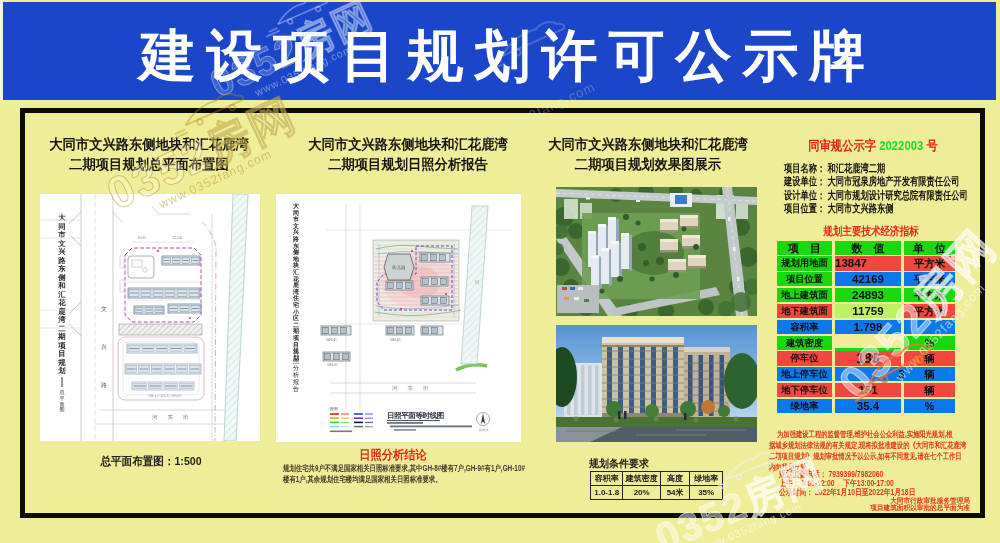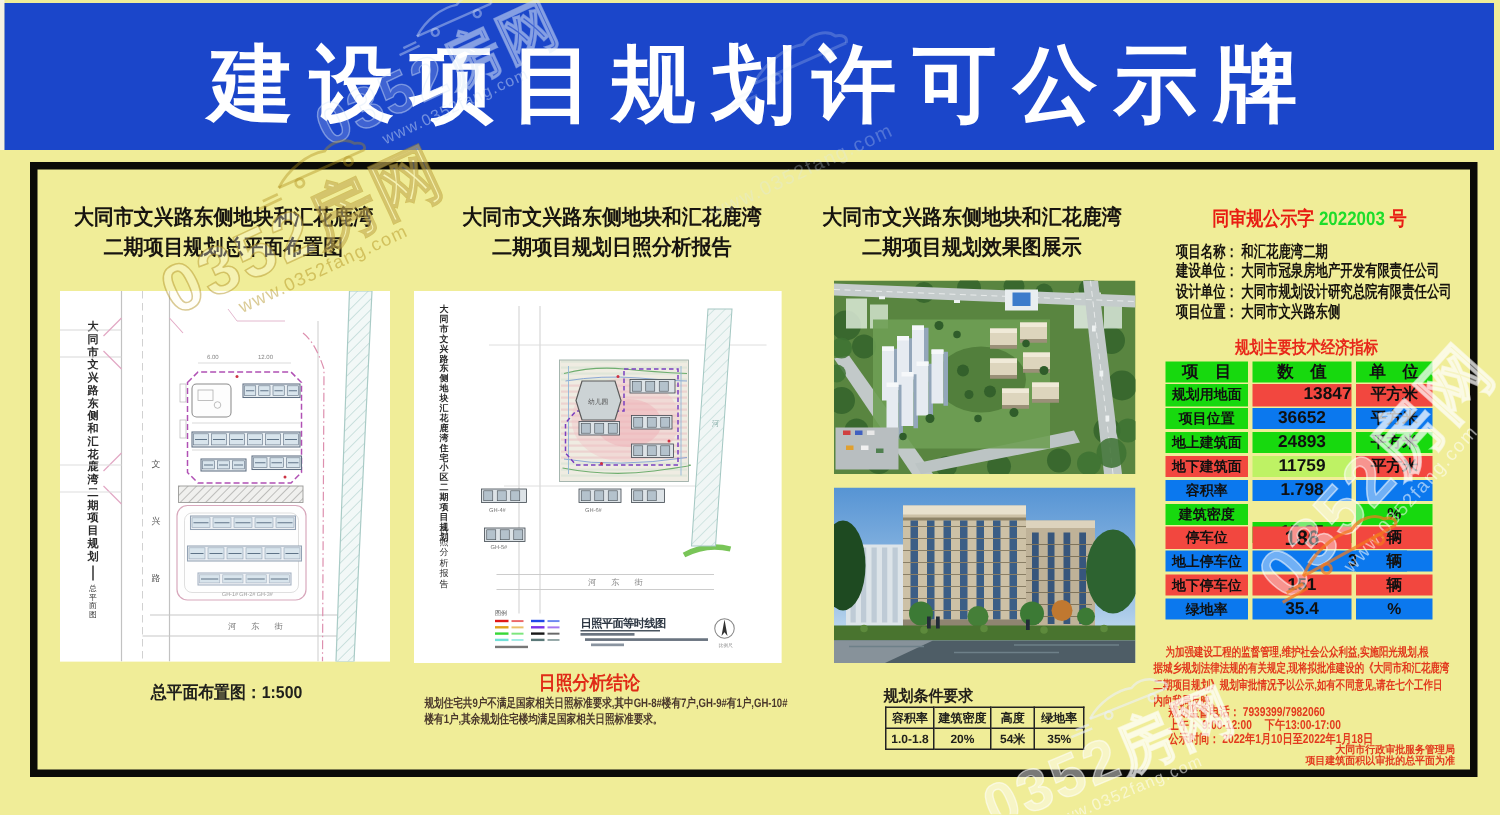--- a/index.html
+++ b/index.html
@@ -562,24 +562,24 @@
 
 <div class="abs b" style="left:784px;top:162px;width:260px;color:#16130e;font-size:11px;line-height:13.3px;white-space:nowrap;transform:scaleX(0.75);transform-origin:0 0;">项目名称： 和汇花鹿湾二期<br>建设单位： 大同市冠泉房地产开发有限责任公司<br>设计单位： 大同市规划设计研究总院有限责任公司<br>项目位置： 大同市文兴路东侧</div>
 
 <div class="abs b" style="left:781px;top:224px;width:180px;text-align:center;color:#e8281a;font-size:11.5px;transform:scaleX(0.83);">规划主要技术经济指标</div>
 
 <div class="abs" style="left:777px;top:240.5px;width:178px;height:174px;">
 <div style="position:absolute;left:0;top:0px;width:55px;height:14.2px;background:#17d90e;color:#101010;font-weight:bold;font-size:11px;text-align:center;line-height:14.4px;">项　目</div>
 <div style="position:absolute;left:58px;top:0px;width:66px;height:14.2px;background:#17d90e;color:#101010;font-weight:bold;font-size:11px;text-align:center;line-height:14.4px;">数　值</div>
 <div style="position:absolute;left:127px;top:0px;width:51px;height:14.2px;background:#17d90e;color:#101010;font-weight:bold;font-size:11px;text-align:center;line-height:14.4px;">单　位</div>
 <div style="position:absolute;left:0;top:15.85px;width:55px;height:14.2px;background:#17d90e;color:#101010;font-weight:bold;font-size:9.3px;text-align:center;line-height:14.4px;">规划用地面积</div>
-<div style="position:absolute;left:58px;top:15.85px;width:66px;height:14.2px;background:#f2473f;color:#101010;font-weight:bold;font-size:11.5px;text-align:right;line-height:14.4px;">13847</div>
+<div style="position:absolute;left:58px;top:15.85px;width:66px;height:14.2px;background:#f2473f;color:#101010;font-weight:bold;font-size:11.5px;text-align:left;line-height:14.4px;">13847</div>
 <div style="position:absolute;left:127px;top:15.85px;width:51px;height:14.2px;background:#f2473f;color:#101010;font-weight:bold;font-size:10.5px;text-align:center;line-height:14.4px;">平方米</div>
 <div style="position:absolute;left:0;top:31.7px;width:55px;height:14.2px;background:#17d90e;color:#101010;font-weight:bold;font-size:9.3px;text-align:center;line-height:14.4px;">项目位置</div>
-<div style="position:absolute;left:58px;top:31.7px;width:66px;height:14.2px;background:#0b78ee;color:#101010;font-weight:bold;font-size:11.5px;text-align:center;line-height:14.4px;">36652</div>
+<div style="position:absolute;left:58px;top:31.7px;width:66px;height:14.2px;background:#0b78ee;color:#101010;font-weight:bold;font-size:11.5px;text-align:center;line-height:14.4px;">42169</div>
 <div style="position:absolute;left:127px;top:31.7px;width:51px;height:14.2px;background:#0b78ee;color:#101010;font-weight:bold;font-size:10.5px;text-align:center;line-height:14.4px;">平方米</div>
 <div style="position:absolute;left:0;top:47.55px;width:55px;height:14.2px;background:#17d90e;color:#101010;font-weight:bold;font-size:9.3px;text-align:center;line-height:14.4px;">地上建筑面积</div>
 <div style="position:absolute;left:58px;top:47.55px;width:66px;height:14.2px;background:#17d90e;color:#101010;font-weight:bold;font-size:11.5px;text-align:center;line-height:14.4px;">24893</div>
 <div style="position:absolute;left:127px;top:47.55px;width:51px;height:14.2px;background:#17d90e;color:#101010;font-weight:bold;font-size:10.5px;text-align:center;line-height:14.4px;">平方米</div>
 <div style="position:absolute;left:0;top:63.4px;width:55px;height:14.2px;background:#f2473f;color:#101010;font-weight:bold;font-size:9.3px;text-align:center;line-height:14.4px;">地下建筑面积</div>
 <div style="position:absolute;left:58px;top:63.4px;width:66px;height:14.2px;background:#bef264;color:#101010;font-weight:bold;font-size:11.5px;text-align:center;line-height:14.4px;">11759</div>
 <div style="position:absolute;left:127px;top:63.4px;width:51px;height:14.2px;background:#f2473f;color:#101010;font-weight:bold;font-size:10.5px;text-align:center;line-height:14.4px;">平方米</div>
 <div style="position:absolute;left:0;top:79.25px;width:55px;height:14.2px;background:#0b78ee;color:#101010;font-weight:bold;font-size:9.3px;text-align:center;line-height:14.4px;">容积率</div>
 <div style="position:absolute;left:58px;top:79.25px;width:66px;height:14.2px;background:#0b78ee;color:#101010;font-weight:bold;font-size:11.5px;text-align:center;line-height:14.4px;">1.798</div>
 <div style="position:absolute;left:127px;top:79.25px;width:51px;height:14.2px;background:#0b78ee;color:#101010;font-weight:bold;font-size:10.5px;text-align:center;line-height:14.4px;"></div>

